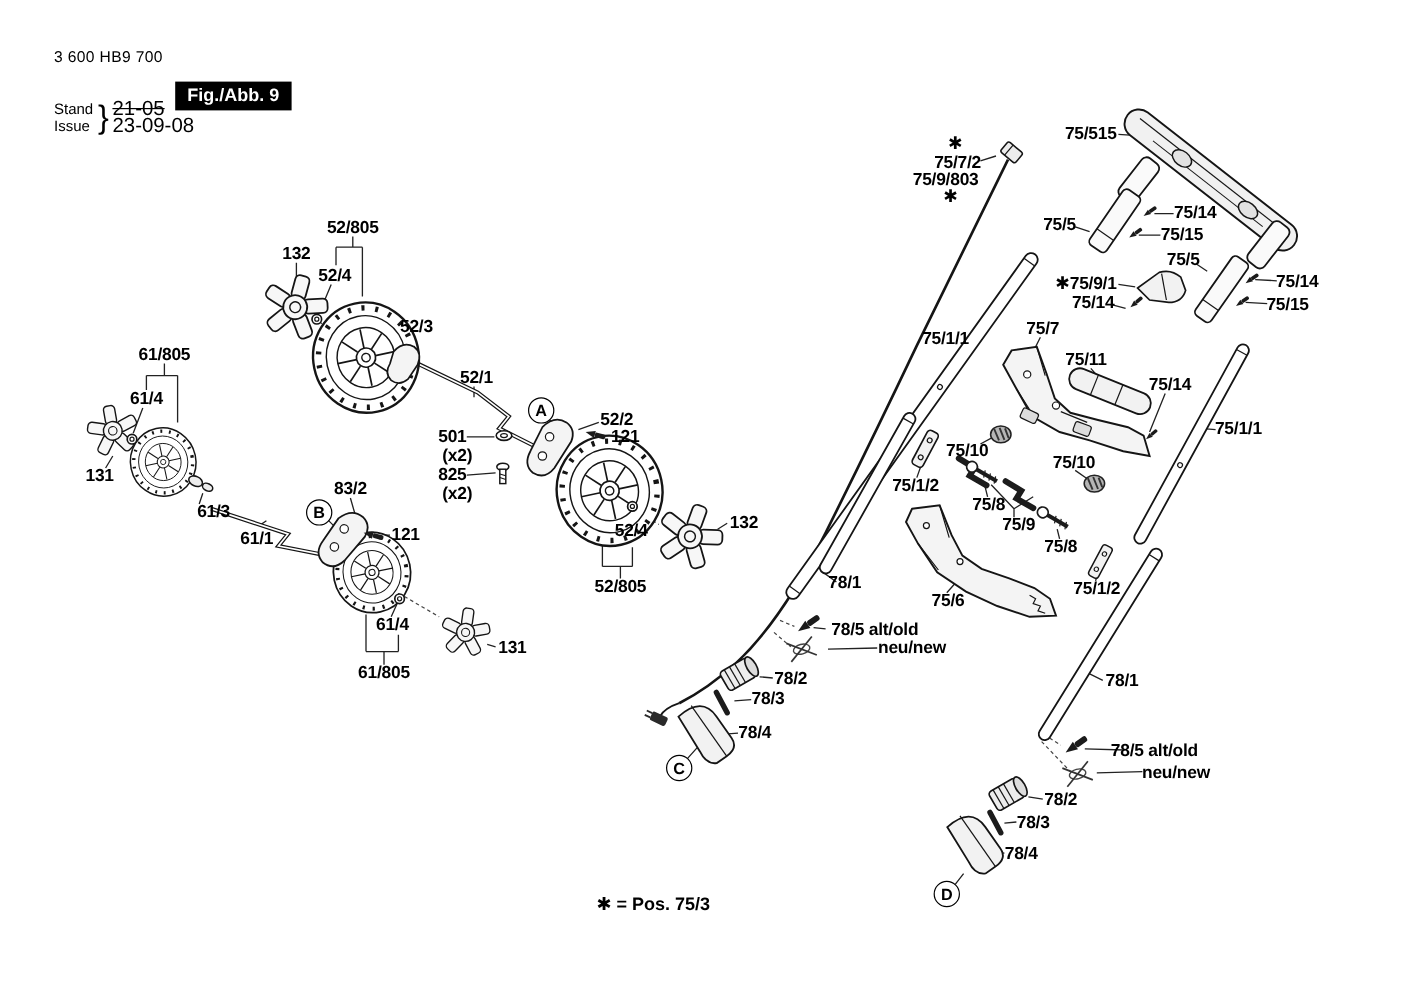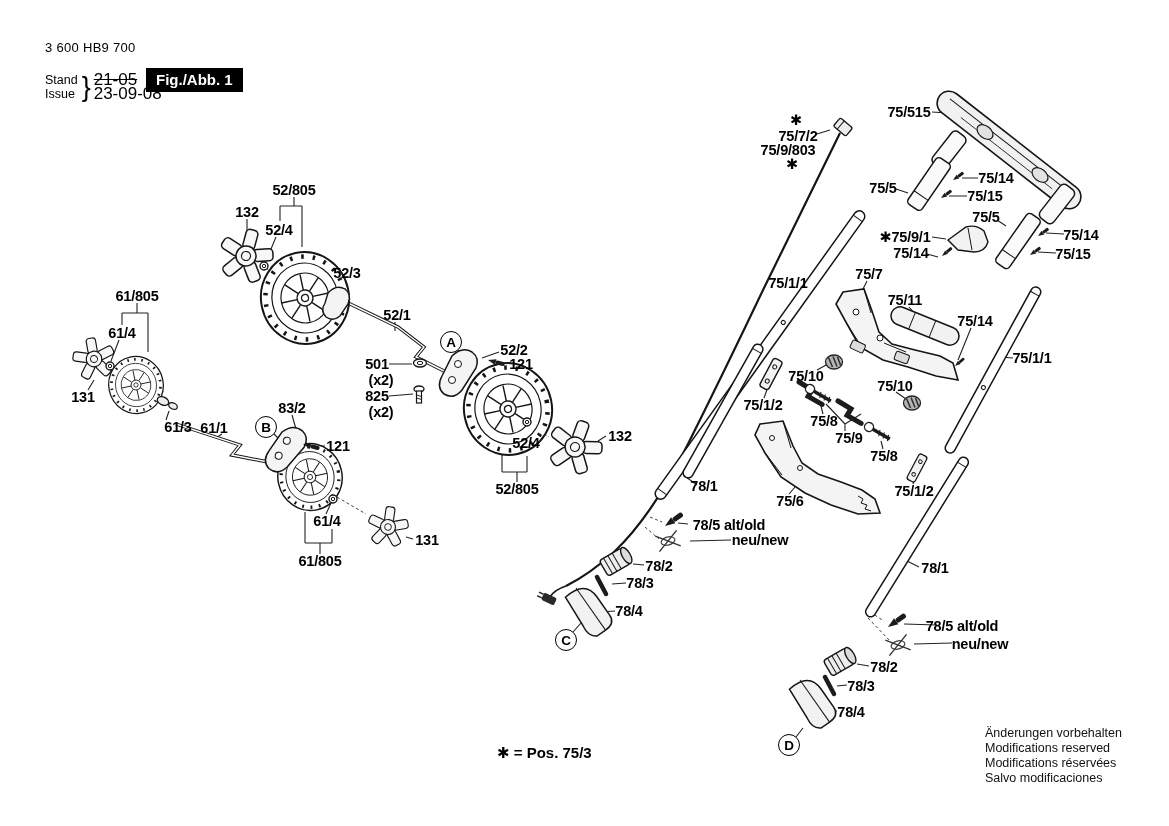--- a/index.html
+++ b/index.html
@@ -10,21 +10,21 @@
 
   .part-label { position:absolute; transform:translate(-50%,-50%);
                 font-weight:bold; font-size:14.5px; letter-spacing:-0.2px;
                 white-space:nowrap; z-index:5; }
   .callout { position:absolute; width:22px; height:22px; border:1.8px solid #000;
              border-radius:50%; background:#fff; display:flex; align-items:center;
              justify-content:center; font-weight:bold; font-size:13.5px;
              transform:translate(-50%,-50%); z-index:5; }
 
   .header { position:absolute; left:45px; top:40px; z-index:6; }
-  .part-number { font-size:13px; letter-spacing:0.3px; margin-bottom:18px; }
+  .part-number { font-size:13px; letter-spacing:0.3px; margin-bottom:29px; }
   .issue-row { display:flex; align-items:center; }
   .issue-labels { font-size:12.5px; line-height:14px; }
   .brace { font-size:27px; font-weight:normal; margin:0 3px 0 4px; line-height:27px; }
   .issue-vals { font-size:17px; line-height:14px; }
   .strike { text-decoration:line-through; }
   .figbox { position:absolute; left:146px; top:68px; background:#000; color:#fff;
             font-weight:bold; font-size:15px; padding:3px 10px 4px 10px; z-index:6; }
 
   .footnote { position:absolute; left:497px; top:744px; font-weight:bold;
               font-size:15px; z-index:6; }
@@ -434,39 +434,39 @@
         <div>Stand</div>
         <div>Issue</div>
       </div>
       <div class="brace">}</div>
       <div class="issue-vals">
         <div class="strike">21-05</div>
         <div>23-09-08</div>
       </div>
     </div>
   </div>
-  <div class="figbox">Fig./Abb. 1</div>
+  <div class="figbox">Fig./Abb. 9</div>
 
   <div>
       <div class="part-label" style="left: 294px; top: 190px;">52/805</div>
       <div class="part-label" style="left: 247px; top: 212px;">132</div>
       <div class="part-label" style="left: 279px; top: 230px;">52/4</div>
       <div class="part-label" style="left: 347px; top: 273px;">52/3</div>
       <div class="part-label" style="left: 397px; top: 315px;">52/1</div>
       <div class="part-label" style="left: 377px; top: 364px;">501</div>
       <div class="part-label" style="left: 381px; top: 380px;">(x2)</div>
       <div class="part-label" style="left: 377px; top: 396px;">825</div>
       <div class="part-label" style="left: 381px; top: 412px;">(x2)</div>
       <div class="part-label" style="left: 514px; top: 350px;">52/2</div>
       <div class="part-label" style="left: 521px; top: 364px;">121</div>
       <div class="part-label" style="left: 137px; top: 296px;">61/805</div>
       <div class="part-label" style="left: 122px; top: 333px;">61/4</div>
       <div class="part-label" style="left: 83px; top: 397px;">131</div>
       <div class="part-label" style="left: 178px; top: 427px;">61/3</div>
-      <div class="part-label" style="left: 214px; top: 428px; text-align: center;">61/1</div>
+      <div class="part-label" style="left: 214px; top: 449px; text-align: center;">61/1</div>
       <div class="part-label" style="left: 292px; top: 408px;">83/2</div>
       <div class="part-label" style="left: 338px; top: 446px;">121</div>
       <div class="part-label" style="left: 526px; top: 443px;">52/4</div>
       <div class="part-label" style="left: 620px; top: 436px;">132</div>
       <div class="part-label" style="left: 517px; top: 489px;">52/805</div>
       <div class="part-label" style="left: 327px; top: 521px;">61/4</div>
       <div class="part-label" style="left: 427px; top: 540px;">131</div>
       <div class="part-label" style="left: 320px; top: 561px;">61/805</div>
       <div class="part-label" style="left: 796px; top: 120px;">✱</div>
       <div class="part-label" style="left: 798px; top: 136px;">75/7/2</div>
@@ -506,19 +506,13 @@
       <div class="part-label" style="left: 884px; top: 667px;">78/2</div>
       <div class="part-label" style="left: 861px; top: 686px;">78/3</div>
       <div class="part-label" style="left: 851px; top: 712px;">78/4</div>
       <div class="callout" style="left: 451px; top: 342px;">A</div>
       <div class="callout" style="left: 266px; top: 427px;">B</div>
       <div class="callout" style="left: 566px; top: 640px;">C</div>
       <div class="callout" style="left: 789px; top: 745px;">D</div>
     </div>
 
   <div class="footnote">✱ = Pos. 75/3</div>
-  <div class="disclaimer">
-      <div>Änderungen vorbehalten</div>
-      <div>Modifications reserved</div>
-      <div>Modifications réservées</div>
-      <div>Salvo modificaciones</div>
-    </div>
 </div>
 
 </body></html>

